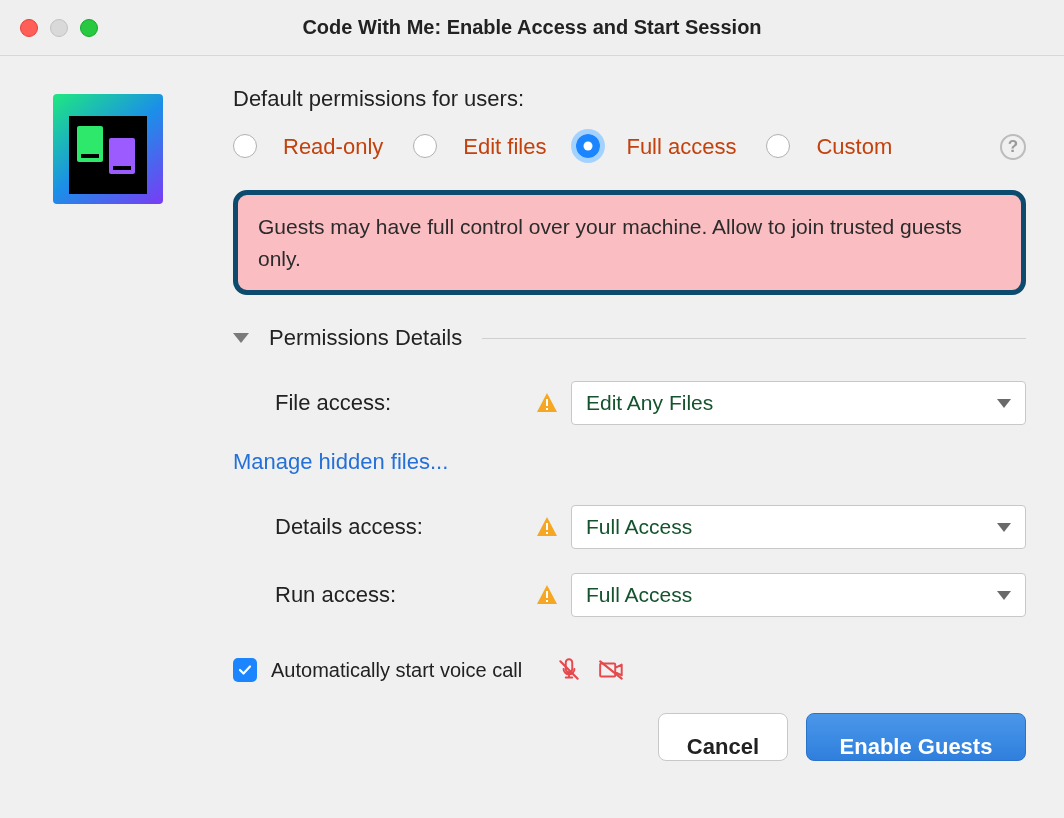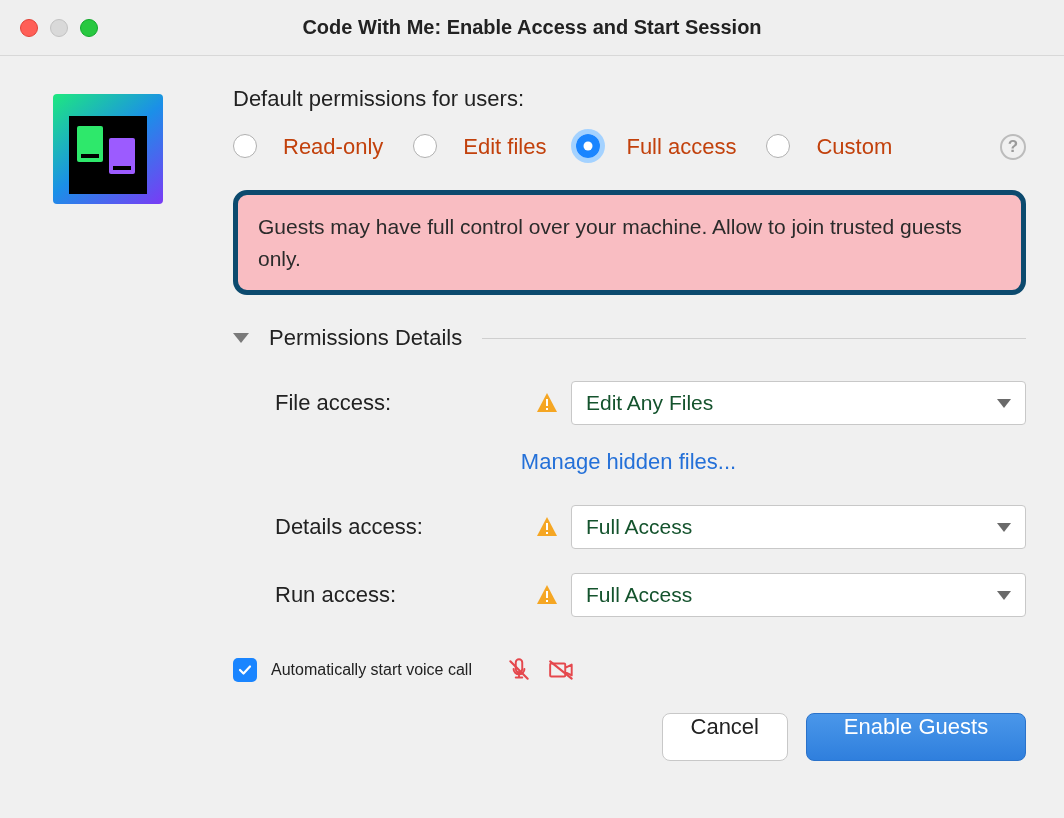--- a/index.html
+++ b/index.html
@@ -239,21 +239,21 @@
     .select-chev {
       position: absolute;
       right: 14px;
       width: 0;
       height: 0;
       border-left: 7px solid transparent;
       border-right: 7px solid transparent;
       border-top: 9px solid #6a6a6a;
     }
     .link-row {
-      text-align: center;
+      text-align: left;
       margin-bottom: 30px;
       padding-right: 2px;
     }
     .link {
       color: #2470d8;
       font-size: 22px;
       cursor: pointer;
     }
     .checkbox-row {
       display: flex;
@@ -266,43 +266,44 @@
       width: 24px;
       height: 24px;
       background: #1a85ff;
       border-radius: 5px;
       display: flex;
       align-items: center;
       justify-content: center;
       flex-shrink: 0;
     }
     .check-label {
-      font-size: 16px;
+      font-size: 20px;
       color: #222;
     }
     .status-icons {
       display: flex;
       gap: 16px;
       margin-left: 20px;
     }
     .button-row {
       display: flex;
       justify-content: flex-end;
       gap: 18px;
     }
     .btn {
       height: 48px;
       padding: 0 28px;
       border-radius: 8px;
       font-size: 22px;
       display: flex;
-      align-items: flex-start;
+      align-items: flex-end;
       justify-content: center;
       cursor: pointer;
       border: 1px solid #c8c8c8;
+      font-weight: bold;
     }
     .btn-secondary {
       background: #fff;
       color: #222;
     }
     .btn-primary {
       background: #3a8ee6;
       background: linear-gradient(#4a97ea, #2f7fdd);
       color: #fff;
       border: 1px solid #2a72ca;

